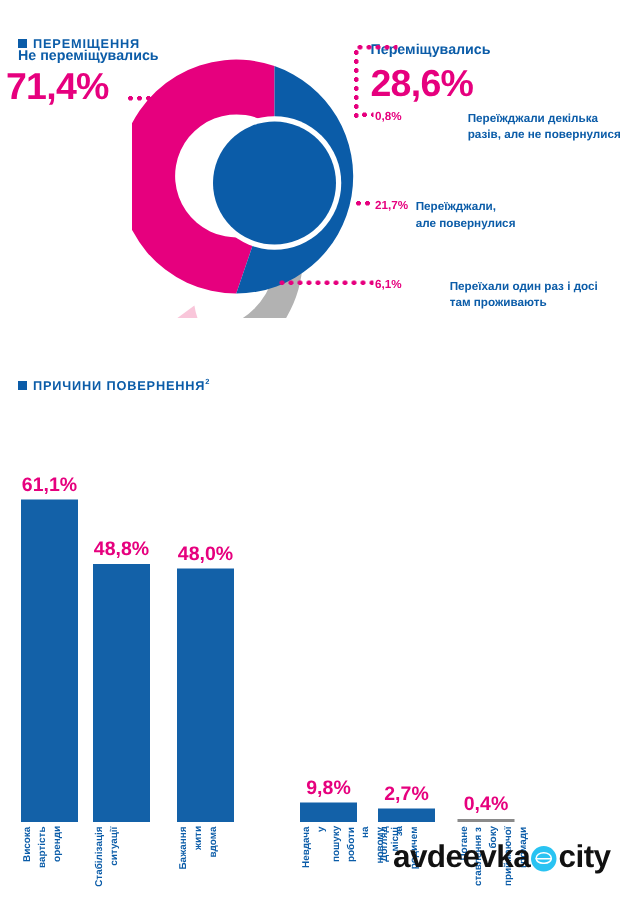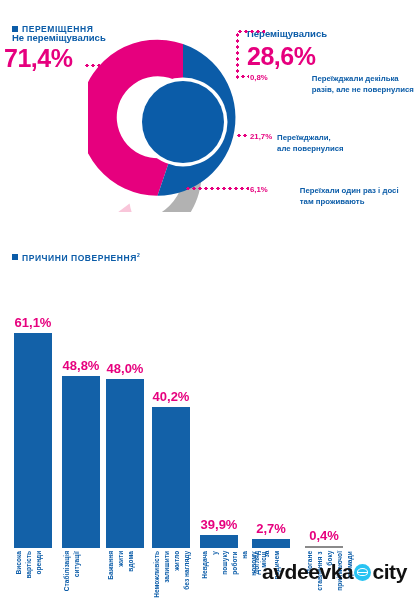--- a/index.html
+++ b/index.html
@@ -182,33 +182,28 @@
         <div class="bar-col" style="left: 14px; width: 38px; height: 215px;">
           <div class="bar" style="height: 215px;"></div>
           <div class="bar-val" style="bottom: 218px;">61,1%</div>
           <div class="bar-lab"><span>Висока вартість</span><br><span>оренди</span></div>
         </div>
         <div class="bar-col" style="left: 62px; width: 38px; height: 215px;">
           <div class="bar" style="height: 171.718px;"></div>
           <div class="bar-val" style="bottom: 174.718px;">48,8%</div>
           <div class="bar-lab"><span>Стабілізація</span><br><span>ситуації</span></div>
         </div>
-        <div class="bar-col" style="left: 106px; width: 38px; height: 215px; text-decoration: underline;">
+        <div class="bar-col" style="left: 118px; width: 38px; height: 215px; text-decoration: underline;">
           <div class="bar" style="height: 168.903px;"></div>
           <div class="bar-val" style="bottom: 171.903px;">48,0%</div>
           <div class="bar-lab"><span>Бажання</span><br><span>жити вдома</span></div>
         </div>
-        <div class="bar-col" style="left: 152px; width: 38px; height: 215px;">
-          <div class="bar" style="height: 141.457px;"></div>
-          <div class="bar-val" style="bottom: 144.457px;">40,2%</div>
-          <div class="bar-lab"><span>Неможливість</span><br><span>залишити житло</span><br><span>без нагляду</span></div>
-        </div>
         <div class="bar-col" style="left: 200px; width: 38px; height: 215px;">
           <div class="bar" style="height: 13.0196px;"></div>
-          <div class="bar-val" style="bottom: 16.0196px;">39,9%</div>
+          <div class="bar-val" style="bottom: 16.0196px;">9,8%</div>
           <div class="bar-lab"><span>Невдача</span><br><span>у пошуку роботи</span><br><span>на новому місці</span></div>
         </div>
         <div class="bar-col" style="left: 252px; width: 38px; height: 215px;">
           <div class="bar" style="height: 9.50082px;"></div>
           <div class="bar-val" style="bottom: 12.5008px;">2,7%</div>
           <div class="bar-lab"><span>Догляд</span><br><span>за родичем</span></div>
         </div>
         <div class="bar-col" style="left: 305px; width: 38px; height: 215px;">
           <div class="bar" style="height: 2px; background: rgb(138, 138, 138);"></div>
           <div class="bar-val" style="bottom: 5px;">0,4%</div>

